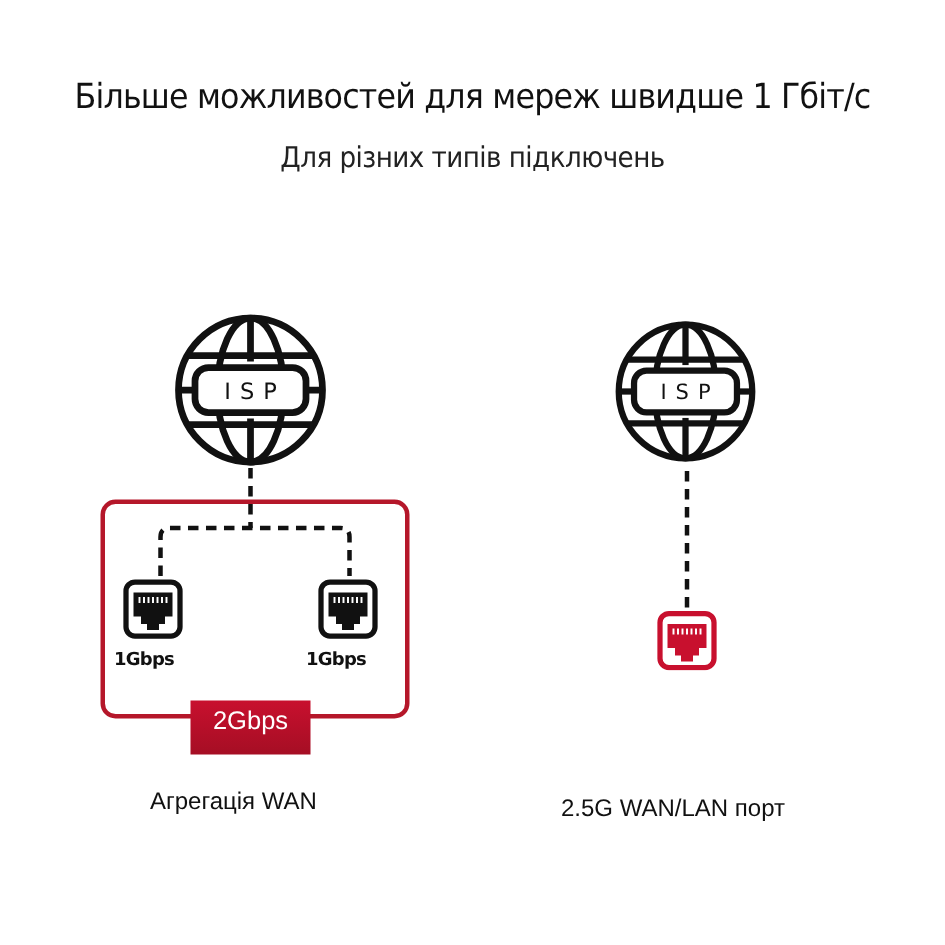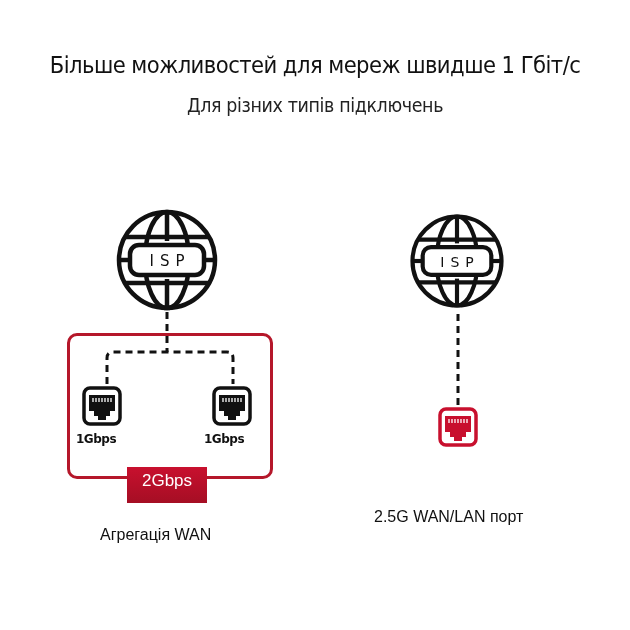--- a/index.html
+++ b/index.html
@@ -106,14 +106,14 @@
         <line x1="11" y1="12" x2="11" y2="16"></line>
         <line x1="14" y1="12" x2="14" y2="16"></line>
         <line x1="17" y1="12" x2="17" y2="16"></line>
         <line x1="20" y1="12" x2="20" y2="16"></line>
         <line x1="23" y1="12" x2="23" y2="16"></line>
         <line x1="26" y1="12" x2="26" y2="16"></line>
         <line x1="29" y1="12" x2="29" y2="16"></line>
       </g>
   </svg>
 
-  <div class="caption" style="left:374px;top:508px;">2.5G WAN/LAN порт</div>
+  <div class="caption" style="left:374px;top:531px;">2.5G WAN/LAN порт</div>
 </div>
 
 </body></html>

